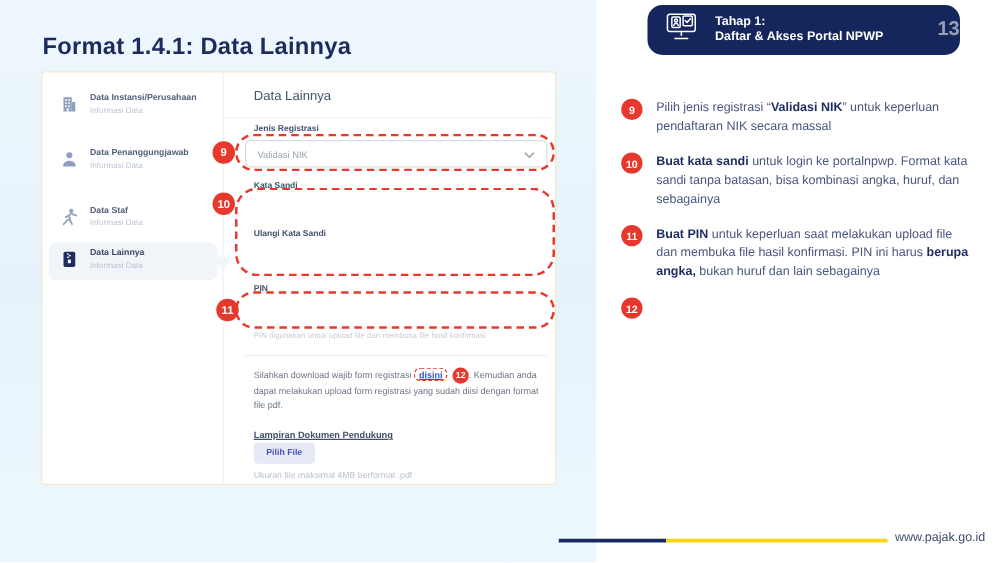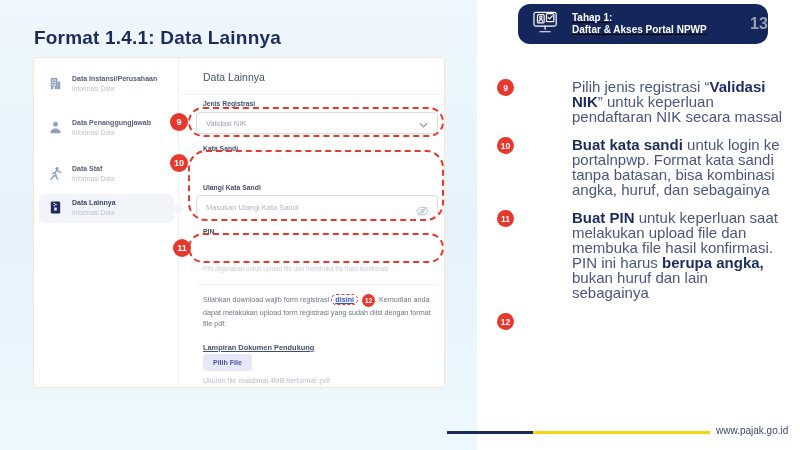--- a/index.html
+++ b/index.html
@@ -9,21 +9,21 @@
 
   .blue-panel { position:absolute; left:0; top:0; width:477px; height:450px;
     background:linear-gradient(180deg,#eef7fd 0%, #e6f2fb 50%, #edf9fe 100%); }
 
   .title { position:absolute; left:34px; top:27px; font-size:19px; font-weight:800;
     color:#1c2b5e; letter-spacing:.2px; }
 
   .badge { position:absolute; left:518px; top:4px; width:250px; height:40px;
     background:#14265c; border-radius:12px; display:flex; align-items:center;
     padding-left:14px; gap:12px; }
-  .badge-text { display:flex; flex-direction:column; line-height:12px;text-decoration:underline; }
+  .badge-text { display:flex; flex-direction:column; line-height:12px; }
   .badge-text span { color:#fff; font-weight:700; font-size:10px; }
   .page-num { position:absolute; left:750px; top:15px; font-size:16px; font-weight:700; color:#97a0b2; }
 
   .card { position:absolute; left:33px; top:57px; width:412px; height:331px;
     background:#fff; border:1px solid #f3e9c8; border-radius:3px; }
 
   .sidebar { position:absolute; left:0; top:0; width:145px; height:329px; border-right:1px solid #eef1f5; }
   .side-item { position:absolute; left:5px; width:135px; display:flex; gap:8px;
     padding:4px 0 4px 9px; border-radius:6px; cursor:pointer; }
   .side-item .ic { flex:0 0 16px; padding-top:2px; }
@@ -61,21 +61,21 @@
   .num-circle { width:17px; height:17px; border-radius:50%; background:#e6382c; color:#fff;
     font-size:8.5px; font-weight:700; display:flex; align-items:center; justify-content:center;
     flex:0 0 17px; }
   .num-circle.form { position:absolute; width:18px; height:18px; font-size:9px; z-index:3; }
   .num-circle.inline { display:inline-flex; width:13px; height:13px; font-size:7px;
     vertical-align:middle; margin-left:4px; }
   .dashed { position:absolute; border:2px dashed #e6382c; border-radius:15px; z-index:2; }
 
   .notes { position:absolute; left:497px; top:79px; width:290px; }
   .note { display:flex; gap:11px; margin-bottom:13px; }
-  .note-text { font-size:15px; line-height:15px; color:#4a5680; width:250px;margin-left:47px; }
+  .note-text { font-size:10px; line-height:15px; color:#4a5680; width:250px; }
   .note-text b { color:#1d2c5f; }
 
   .bar { position:absolute; top:431px; height:3px; }
   .bar.navy { left:447px; width:86px; background:#1b2a5e; }
   .bar.yellow { left:533px; width:177px; background:#f6d513; }
   .footer-url { position:absolute; left:716px; top:425px; font-size:10px; color:#3c4a66; }
 </style>
 </head>
 <body>
 
@@ -181,30 +181,20 @@
         <span>
           <svg viewBox="0 0 10 6" width="9" height="6">
               <polyline points="1,1 5,5 9,1" fill="none" stroke="#98a1b1" stroke-width="1.4"></polyline>
             </svg>
         </span>
       </div>
 
       <div class="f-label" style="top:87px;">Kata Sandi</div>
 
       <div class="f-label" style="top:126px;">Ulangi Kata Sandi</div>
-      <div class="f-ctl" style="top:137px;">
-        <input class="f-input" type="text" placeholder="Masukan Ulangi Kata Sandi" style="">
-        <span class="eye">
-          <svg viewBox="0 0 16 12" width="13" height="10">
-              <path d="M1 6c2-3.2 4.4-4.8 7-4.8S13 2.8 15 6c-2 3.2-4.4 4.8-7 4.8S3 9.2 1 6z" fill="none" stroke="#a9b2bf" stroke-width="1.1"></path>
-              <circle cx="8" cy="6" r="2" fill="none" stroke="#a9b2bf" stroke-width="1.1"></circle>
-              <line x1="2.5" y1="11" x2="13.5" y2="1" stroke="#a9b2bf" stroke-width="1.1"></line>
-            </svg>
-        </span>
-      </div>
 
       <div class="f-label" style="top:170px;">PIN</div>
       <div class="f-help">PIN digunakan untuk upload file dan membuka file hasil konfirmasi</div>
 
       <div class="f-divider"></div>
 
       <p class="dl"><span>Silahkan download wajib form registrasi </span><span class="link">disini</span><span class="num-circle inline">12</span><span>. Kemudian anda dapat melakukan upload form registrasi yang sudah diisi dengan format file pdf.</span></p>
 
       <div class="lamp">Lampiran Dokumen Pendukung</div>
       <button class="pick-btn">Pilih File</button>

